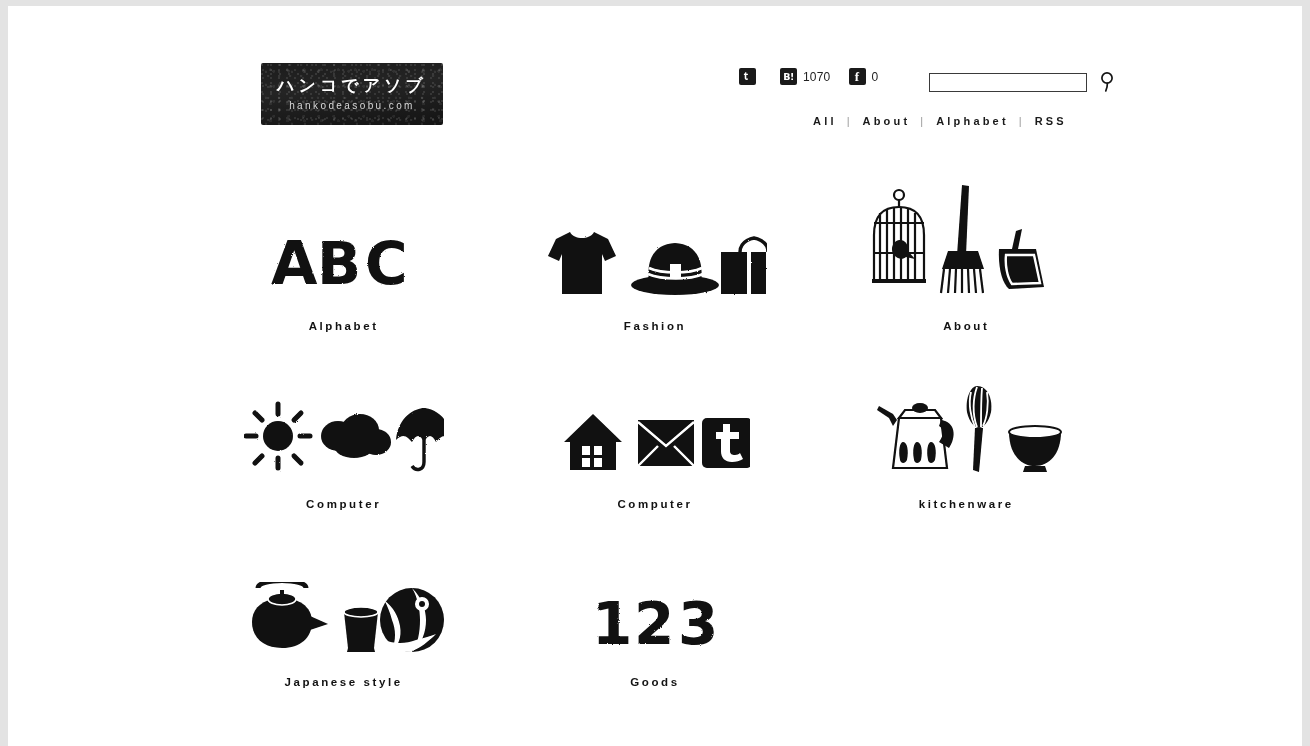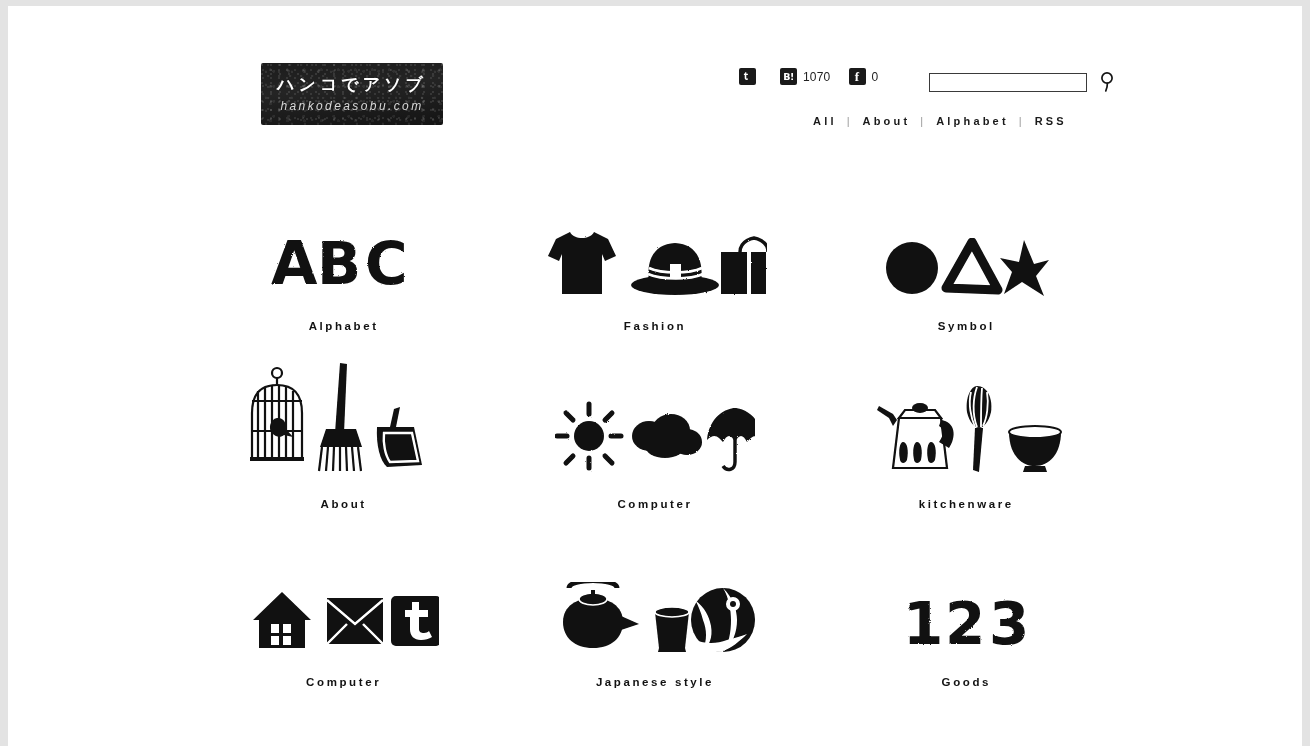--- a/index.html
+++ b/index.html
@@ -35,22 +35,22 @@
     align-items:center; justify-content:center;
     border-radius:2px;
     margin-left:38px;
   }
   #logo-jp {
     color:#fff; font-size:17px; font-weight:bold;
     letter-spacing:4px; line-height:1;
     text-shadow:0 0 1px rgba(0,0,0,.8);
   }
   #logo-domain {
-    color:#d8d8d8; font-size:12px;
-    letter-spacing:2.4px; margin-top:7px; line-height:1;font-style:italic;
+    color:#d8d8d8; font-size:10px;
+    letter-spacing:2.4px; margin-top:7px; line-height:1;
   }
 
   
   #social { position:absolute; left:731px; top:62px; display:flex; align-items:center; }
   .social-item { display:flex; align-items:center; margin-right:18px; }
   .sq-icon {
     width:17px; height:17px; background:#1a1a1a; border-radius:2px;
     color:#fff; font-size:11px; font-weight:bold;
     display:flex; align-items:center; justify-content:center;
     line-height:1; font-family:"DejaVu Sans", sans-serif;
@@ -203,38 +203,20 @@
             <g fill="#fff">
               <rect x="205" y="26" width="4" height="42"></rect>
               <rect x="224" y="26" width="4" height="42"></rect>
             </g>
           </g>
         </svg>
       </div>
       <div class="cat-label">Fashion</div>
     </div>
 
-    <div class="cat">
-      <div class="cat-art">
-        <svg class="stamp" width="165" height="60" viewBox="0 0 165 60" aria-hidden="true">
-          <defs>
-              <filter id="ink3">
-                <feTurbulence type="fractalNoise" baseFrequency="1.0" numOctaves="3" result="n"></feTurbulence>
-            <feDisplacementMap in="SourceGraphic" in2="n" scale="2"></feDisplacementMap>
-              </filter>
-            </defs>
-          <g filter="url(#ink3)" fill="#141414">
-            <circle cx="28" cy="30" r="26"></circle>
-            <path d="M88 4 L114 52 L62 50 Z" fill="none" stroke="#141414" stroke-width="9" stroke-linejoin="round"></path>
-            <path d="M140 2 L150 26 L165 22 L152 38 L160 58 L138 44 L120 56 L128 34 L116 20 L135 24 Z"></path>
-          </g>
-        </svg>
-      </div>
-      <div class="cat-label">Symbol</div>
-    </div>
 
     <div class="cat">
       <div class="cat-art">
         <svg class="stamp" width="200" height="115" viewBox="0 0 200 115" aria-hidden="true">
           <defs>
               <filter id="ink4">
                 <feTurbulence type="fractalNoise" baseFrequency="1.0" numOctaves="3" result="n"></feTurbulence>
             <feDisplacementMap in="SourceGraphic" in2="n" scale="1.6"></feDisplacementMap>
               </filter>
             </defs>
@@ -297,20 +279,54 @@
             <path d="M152 42 C154 18 172 10 180 10 C188 10 206 18 208 42 C200 34 196 40 192 44 C188 36 184 36 180 44 C176 36 172 36 168 44 C164 40 160 34 152 42 Z"></path>
             <path d="M180 10 L180 64 C180 72 172 74 168 68" fill="none" stroke="#141414" stroke-width="3.4"></path>
           </g>
         </svg>
       </div>
       <div class="cat-label">Computer</div>
     </div>
 
     <div class="cat">
       <div class="cat-art">
+        <svg class="stamp" width="190" height="64" viewBox="0 0 190 64" aria-hidden="true">
+          <defs>
+              <filter id="ink7">
+                <feTurbulence type="fractalNoise" baseFrequency="1.0" numOctaves="3" result="n"></feTurbulence>
+            <feDisplacementMap in="SourceGraphic" in2="n" scale="2"></feDisplacementMap>
+              </filter>
+            </defs>
+          <g filter="url(#ink7)" fill="#141414">
+
+            <path d="M4 30 L33 2 L62 30 L56 30 L56 58 L10 58 L10 30 Z"></path>
+            <g fill="#fff">
+              <rect x="22" y="34" width="8" height="9"></rect>
+              <rect x="34" y="34" width="8" height="9"></rect>
+              <rect x="22" y="46" width="8" height="9"></rect>
+              <rect x="34" y="46" width="8" height="9"></rect>
+            </g>
+
+            <rect x="78" y="8" width="56" height="46"></rect>
+            <g stroke="#fff" stroke-width="2.4" fill="none">
+              <path d="M78 10 L106 34 L134 10"></path>
+              <path d="M78 54 L98 34"></path>
+              <path d="M134 54 L114 34"></path>
+            </g>
+
+            <rect x="148" y="6" width="50" height="50" rx="5" transform="translate(-6,0)"></rect>
+            <path d="M156 20 h7 v-8 h7 v8 h9 v7 h-9 v12 c0 3 2 4 5 4 c2 0 4-1 5-2 l3 6 c-3 2-7 3-11 3 c-7 0-11-4-11-11 V27 h-5 z" fill="#fff"></path>
+          </g>
+        </svg>
+      </div>
+      <div class="cat-label">Computer</div>
+    </div>
+
+    <div class="cat">
+      <div class="cat-art">
         <svg class="stamp" width="195" height="92" viewBox="0 0 195 92" aria-hidden="true">
           <defs>
               <filter id="ink6">
                 <feTurbulence type="fractalNoise" baseFrequency="1.0" numOctaves="3" result="n"></feTurbulence>
             <feDisplacementMap in="SourceGraphic" in2="n" scale="1.5"></feDisplacementMap>
               </filter>
             </defs>
           <g filter="url(#ink6)">
 
             <path d="M28 36 L24 30 L10 22 L8 26 L20 34 L24 42" fill="#141414"></path>
@@ -337,54 +353,20 @@
             <ellipse cx="166" cy="48" rx="26" ry="6" fill="#fff" stroke="#141414" stroke-width="2"></ellipse>
             <path d="M156 82 L176 82 L178 88 L154 88 Z" fill="#141414"></path>
           </g>
         </svg>
       </div>
       <div class="cat-label">kitchenware</div>
     </div>
 
     <div class="cat">
       <div class="cat-art">
-        <svg class="stamp" width="190" height="64" viewBox="0 0 190 64" aria-hidden="true">
-          <defs>
-              <filter id="ink7">
-                <feTurbulence type="fractalNoise" baseFrequency="1.0" numOctaves="3" result="n"></feTurbulence>
-            <feDisplacementMap in="SourceGraphic" in2="n" scale="2"></feDisplacementMap>
-              </filter>
-            </defs>
-          <g filter="url(#ink7)" fill="#141414">
-
-            <path d="M4 30 L33 2 L62 30 L56 30 L56 58 L10 58 L10 30 Z"></path>
-            <g fill="#fff">
-              <rect x="22" y="34" width="8" height="9"></rect>
-              <rect x="34" y="34" width="8" height="9"></rect>
-              <rect x="22" y="46" width="8" height="9"></rect>
-              <rect x="34" y="46" width="8" height="9"></rect>
-            </g>
-
-            <rect x="78" y="8" width="56" height="46"></rect>
-            <g stroke="#fff" stroke-width="2.4" fill="none">
-              <path d="M78 10 L106 34 L134 10"></path>
-              <path d="M78 54 L98 34"></path>
-              <path d="M134 54 L114 34"></path>
-            </g>
-
-            <rect x="148" y="6" width="50" height="50" rx="5" transform="translate(-6,0)"></rect>
-            <path d="M156 20 h7 v-8 h7 v8 h9 v7 h-9 v12 c0 3 2 4 5 4 c2 0 4-1 5-2 l3 6 c-3 2-7 3-11 3 c-7 0-11-4-11-11 V27 h-5 z" fill="#fff"></path>
-          </g>
-        </svg>
-      </div>
-      <div class="cat-label">Computer</div>
-    </div>
-
-    <div class="cat">
-      <div class="cat-art">
         <svg class="stamp" width="200" height="72" viewBox="0 0 200 72" aria-hidden="true">
           <defs>
               <filter id="ink8">
                 <feTurbulence type="fractalNoise" baseFrequency="1.0" numOctaves="3" result="n"></feTurbulence>
             <feDisplacementMap in="SourceGraphic" in2="n" scale="1.6"></feDisplacementMap>
               </filter>
             </defs>
           <g filter="url(#ink8)">
 
             <path d="M14 6 C14 -4 62 -4 62 6" fill="none" stroke="#141414" stroke-width="5"></path>

